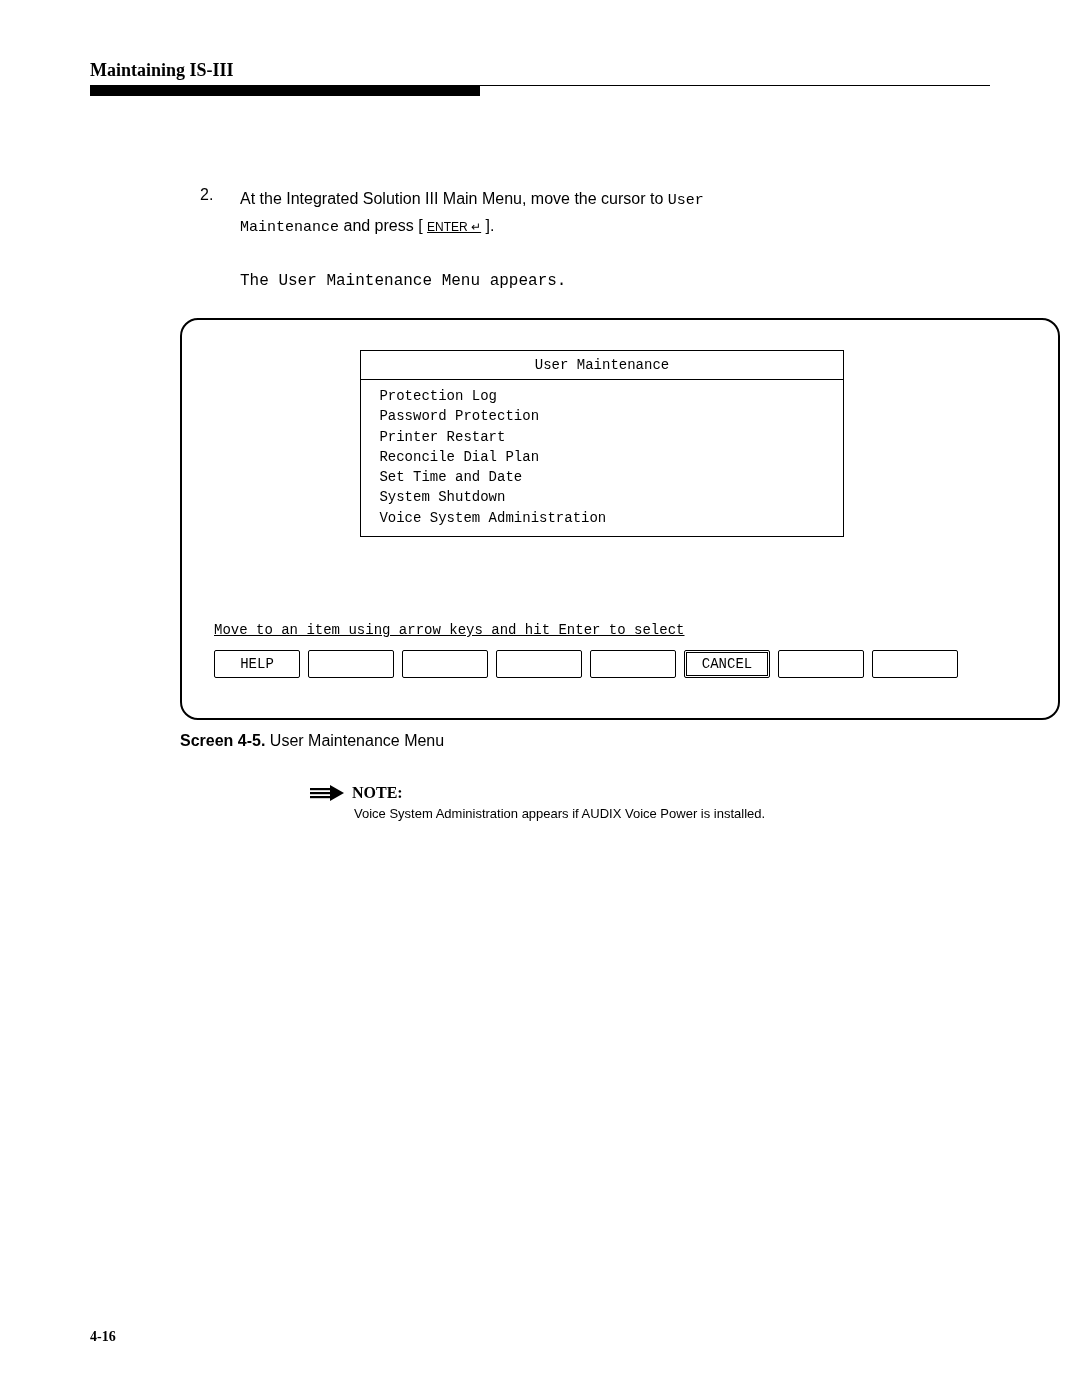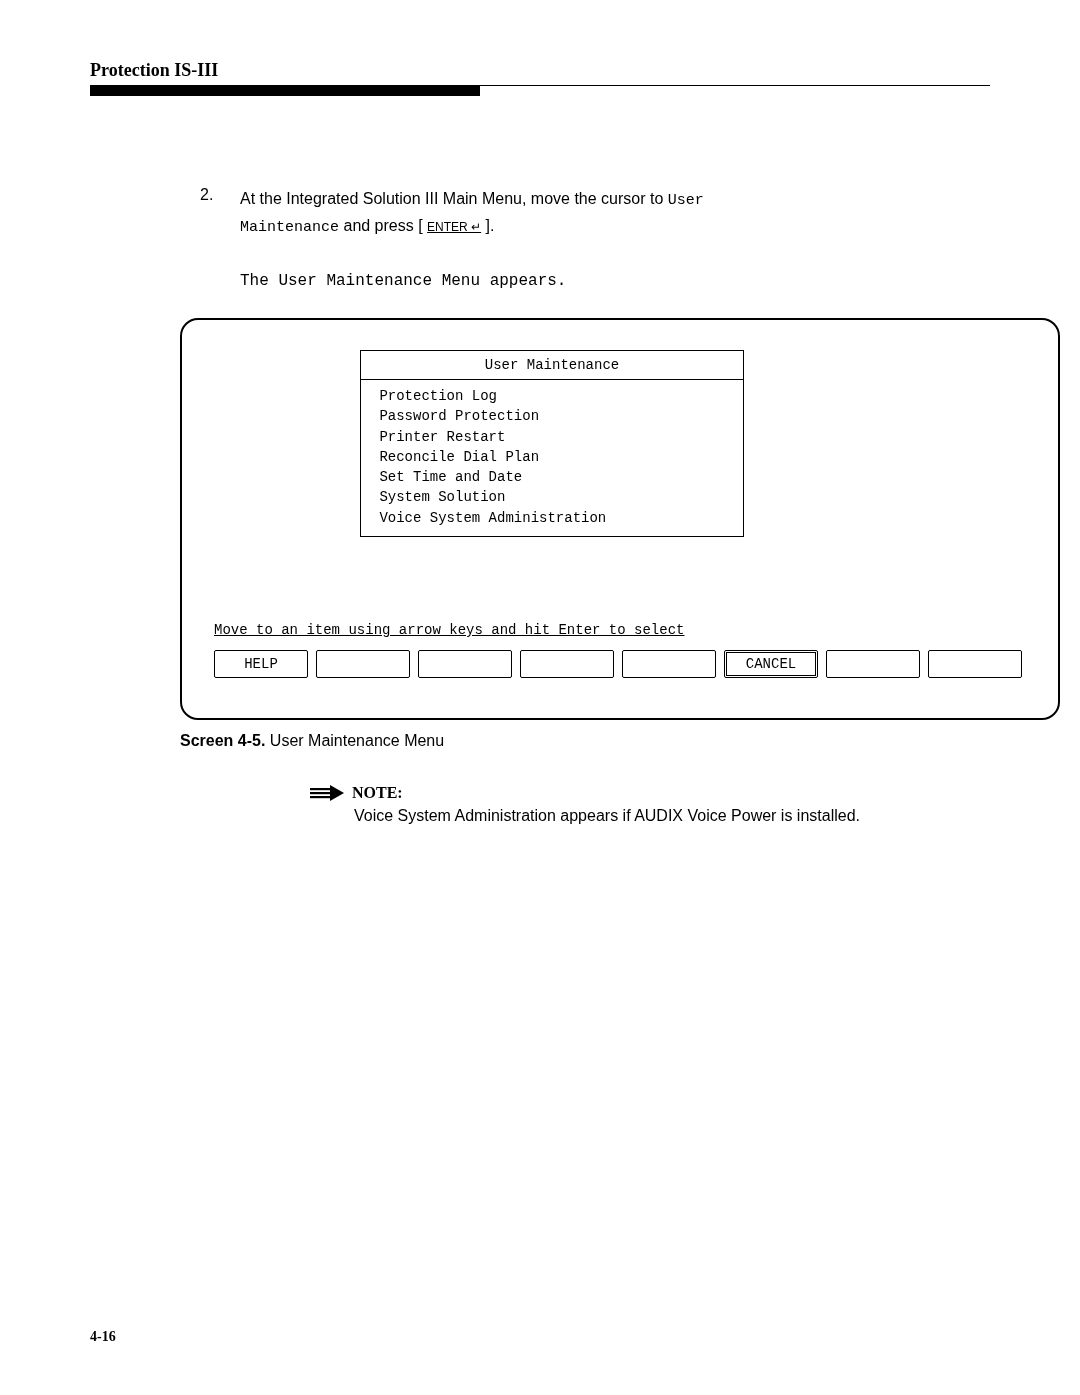--- a/index.html
+++ b/index.html
@@ -72,21 +72,21 @@
   .terminal-frame {
     border: 2px solid #000;
     border-radius: 18px;
     margin: 28px 0 12px -20px;
     padding: 30px 28px 40px 28px;
     position: relative;
     width: 880px;
   }
   .menu-box {
     border: 1px solid #000;
-    width: 384px;
+    width: 484px;
     margin: 0 0 0 150px;
     font-family: 'Courier New', monospace;
     font-size: 14px;
   }
   .menu-title {
     text-align: center;
     padding: 6px 4px;
     border-bottom: 1px solid #000;
   }
   .menu-items {
@@ -104,21 +104,21 @@
   }
   .fkeys {
     display: flex;
     gap: 8px;
     margin: 0 4px;
   }
   .fkey {
     border: 1px solid #000;
     border-radius: 2px;
     height: 28px;
-    width: 94px;
+    width: 86px;
     font-family: 'Courier New', monospace;
     font-size: 14px;
     display: flex;
     align-items: center;
     justify-content: center;
   }
   .fkey-dbl {
     border: 3px double #000;
   }
   .caption {
@@ -139,21 +139,21 @@
     font-family: Georgia, 'Times New Roman', serif;
     font-weight: bold;
     font-size: 16px;
   }
   .note-icon {
     width: 34px;
     height: 16px;
   }
   .note-body {
     font-family: Arial, Helvetica, sans-serif;
-    font-size: 16px;
+    font-size: 13px;
     margin-left: 44px;
     margin-top: 2px;
     line-height: 1.5;
   }
   .page-number {
     font-family: Georgia, 'Times New Roman', serif;
     font-weight: bold;
     font-size: 14px;
     position: absolute;
     left: 90px;
@@ -163,21 +163,21 @@
     position: relative;
     min-height: 1395px;
   }
 </style>
 </head>
 <body>
 
 <div class="page-wrap">
 <div class="page">
 
-  <div class="header-title">Protection IS-III</div>
+  <div class="header-title">Maintaining IS-III</div>
   <hr class="header-rule-thin">
   <div class="rule-row">
     <hr class="header-rule-thick">
   </div>
 
   <div class="content-indent">
     <div class="step-row">
       <div class="step-num">2.</div>
       <div class="step-body">
         <span>At the Integrated Solution III Main Menu, move the cursor to </span><span class="mono">User</span><br>
@@ -188,21 +188,21 @@
 
     <div class="terminal-frame">
       <div class="menu-box">
         <div class="menu-title">User Maintenance</div>
         <div class="menu-items">
           <div> Protection Log</div>
           <div> Password Protection</div>
           <div> Printer Restart</div>
           <div> Reconcile Dial Plan</div>
           <div> Set Time and Date</div>
-          <div> System Solution</div>
+          <div> System Shutdown</div>
           <div> Voice System Administration</div>
         </div>
       </div>
 
       <div class="hint-text">Move to an item using arrow keys and hit Enter to select</div>
 
       <div class="fkeys">
         <div class="fkey">HELP</div>
         <div class="fkey"></div>
         <div class="fkey"></div>

